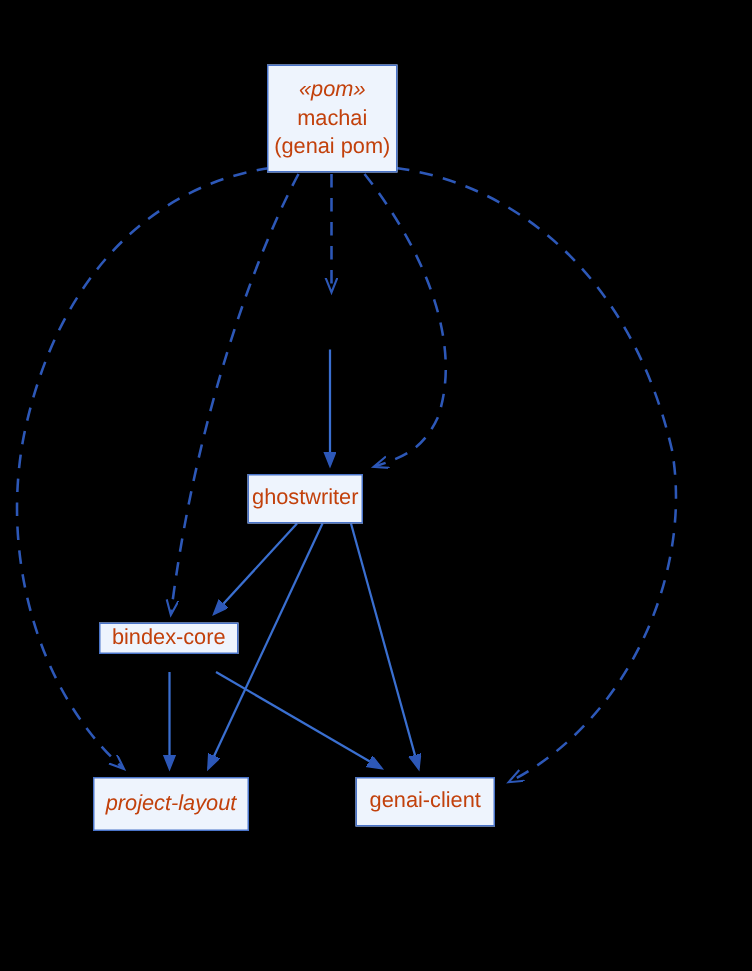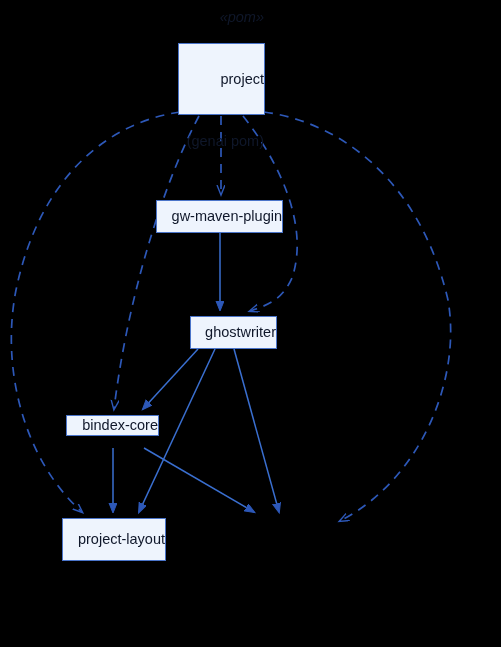--- a/index.html
+++ b/index.html
@@ -26,28 +26,27 @@
     width: 501px;
     height: 647px;
   }
   .node {
     position: absolute;
     box-sizing: border-box;
     background: #eef4fd;
     border: 1px solid #4a74c9;
     display: flex;
     flex-direction: column;
-    align-items: flex-end;
+    align-items: center;
     justify-content: center;
-    color: #0f172a;
+    color: #c2410c;
     font-size: 14.5px;
     line-height: 19px;
     white-space: nowrap;
     z-index: 2;
-    gap: 43px;
   }
   .node .stereotype {
     font-style: italic;
   }
   .node .nline {
     display: block;
   }
 </style>
 </head>
 <body>
@@ -82,34 +81,34 @@
 
     <path d="M 234,349 L 279,512" fill="none" stroke="#3a6fd0" stroke-width="1.5" marker-end="url(#arrow-solid)"></path>
 
     <path d="M 113,448 L 113,512" fill="none" stroke="#3a6fd0" stroke-width="1.5" marker-end="url(#arrow-solid)"></path>
 
     <path d="M 144,448 L 254,512" fill="none" stroke="#3a6fd0" stroke-width="1.5" marker-end="url(#arrow-solid)"></path>
   </svg>
 
   <div class="node" style="left:178px; top:43px; width:87px; height:72px;">
     <span class="nline stereotype">«pom»</span>
-    <span class="nline">project</span>
+    <span class="nline">machai</span>
     <span class="nline">(genai pom)</span>
   </div>
 
-  <div class="node" style="left:156px; top:200px; width:127px; height:33px;">
-    <span class="nline">gw-maven-plugin</span>
-  </div>
 
-  <div class="node" style="left:190px; top:316px; width:87px; height:33px;">
+  <div class="node" style="left:165px; top:316px; width:77px; height:33px;">
     <span class="nline">ghostwriter</span>
   </div>
 
   <div class="node" style="left:66px; top:415px; width:93px; height:21px;">
     <span class="nline">bindex-core</span>
   </div>
 
-  <div class="node" style="left:62px; top:518px; width:104px; height:43px;">
+  <div class="node" style="left:62px; top:518px; width:104px; height:36px;font-style:italic;">
     <span class="nline">project-layout</span>
   </div>
 
+  <div class="node" style="left:237px; top:518px; width:93px; height:33px;">
+    <span class="nline">genai-client</span>
+  </div>
 
 </div>
 
 </body></html>

